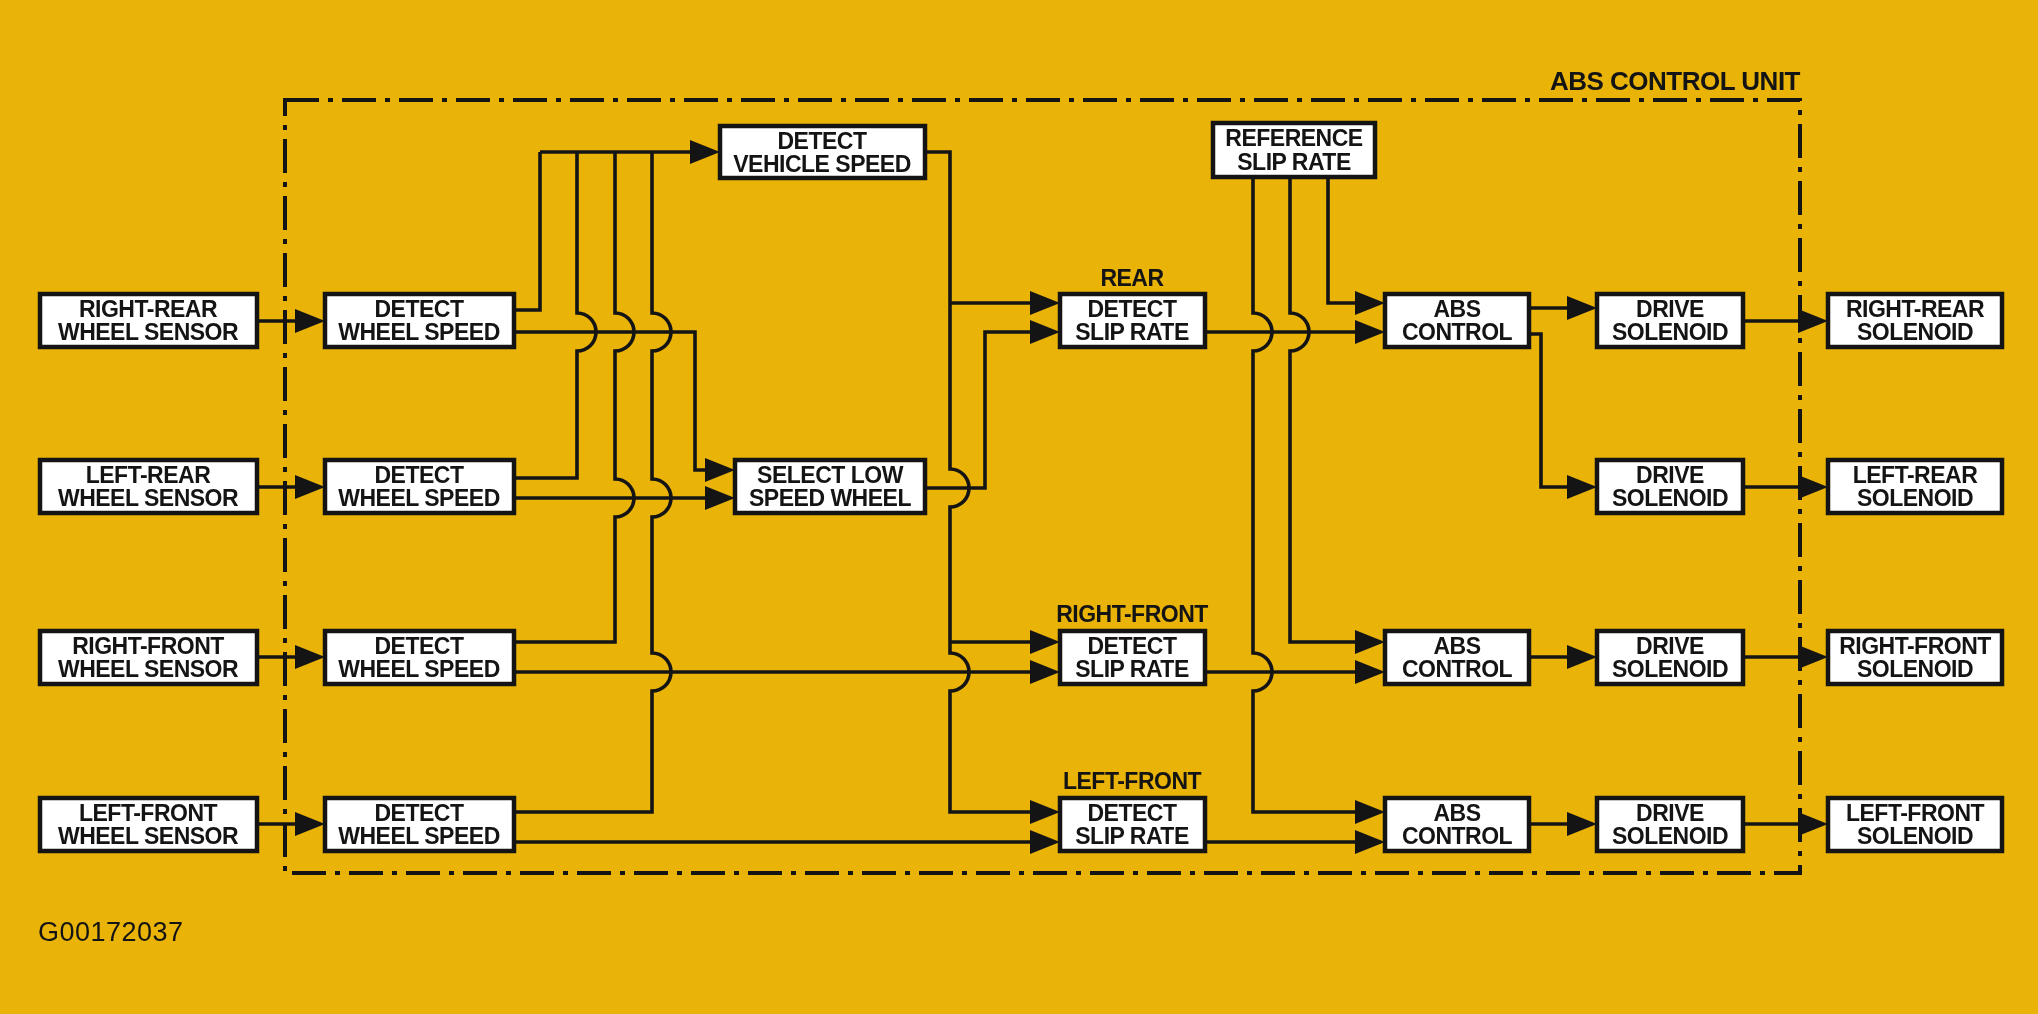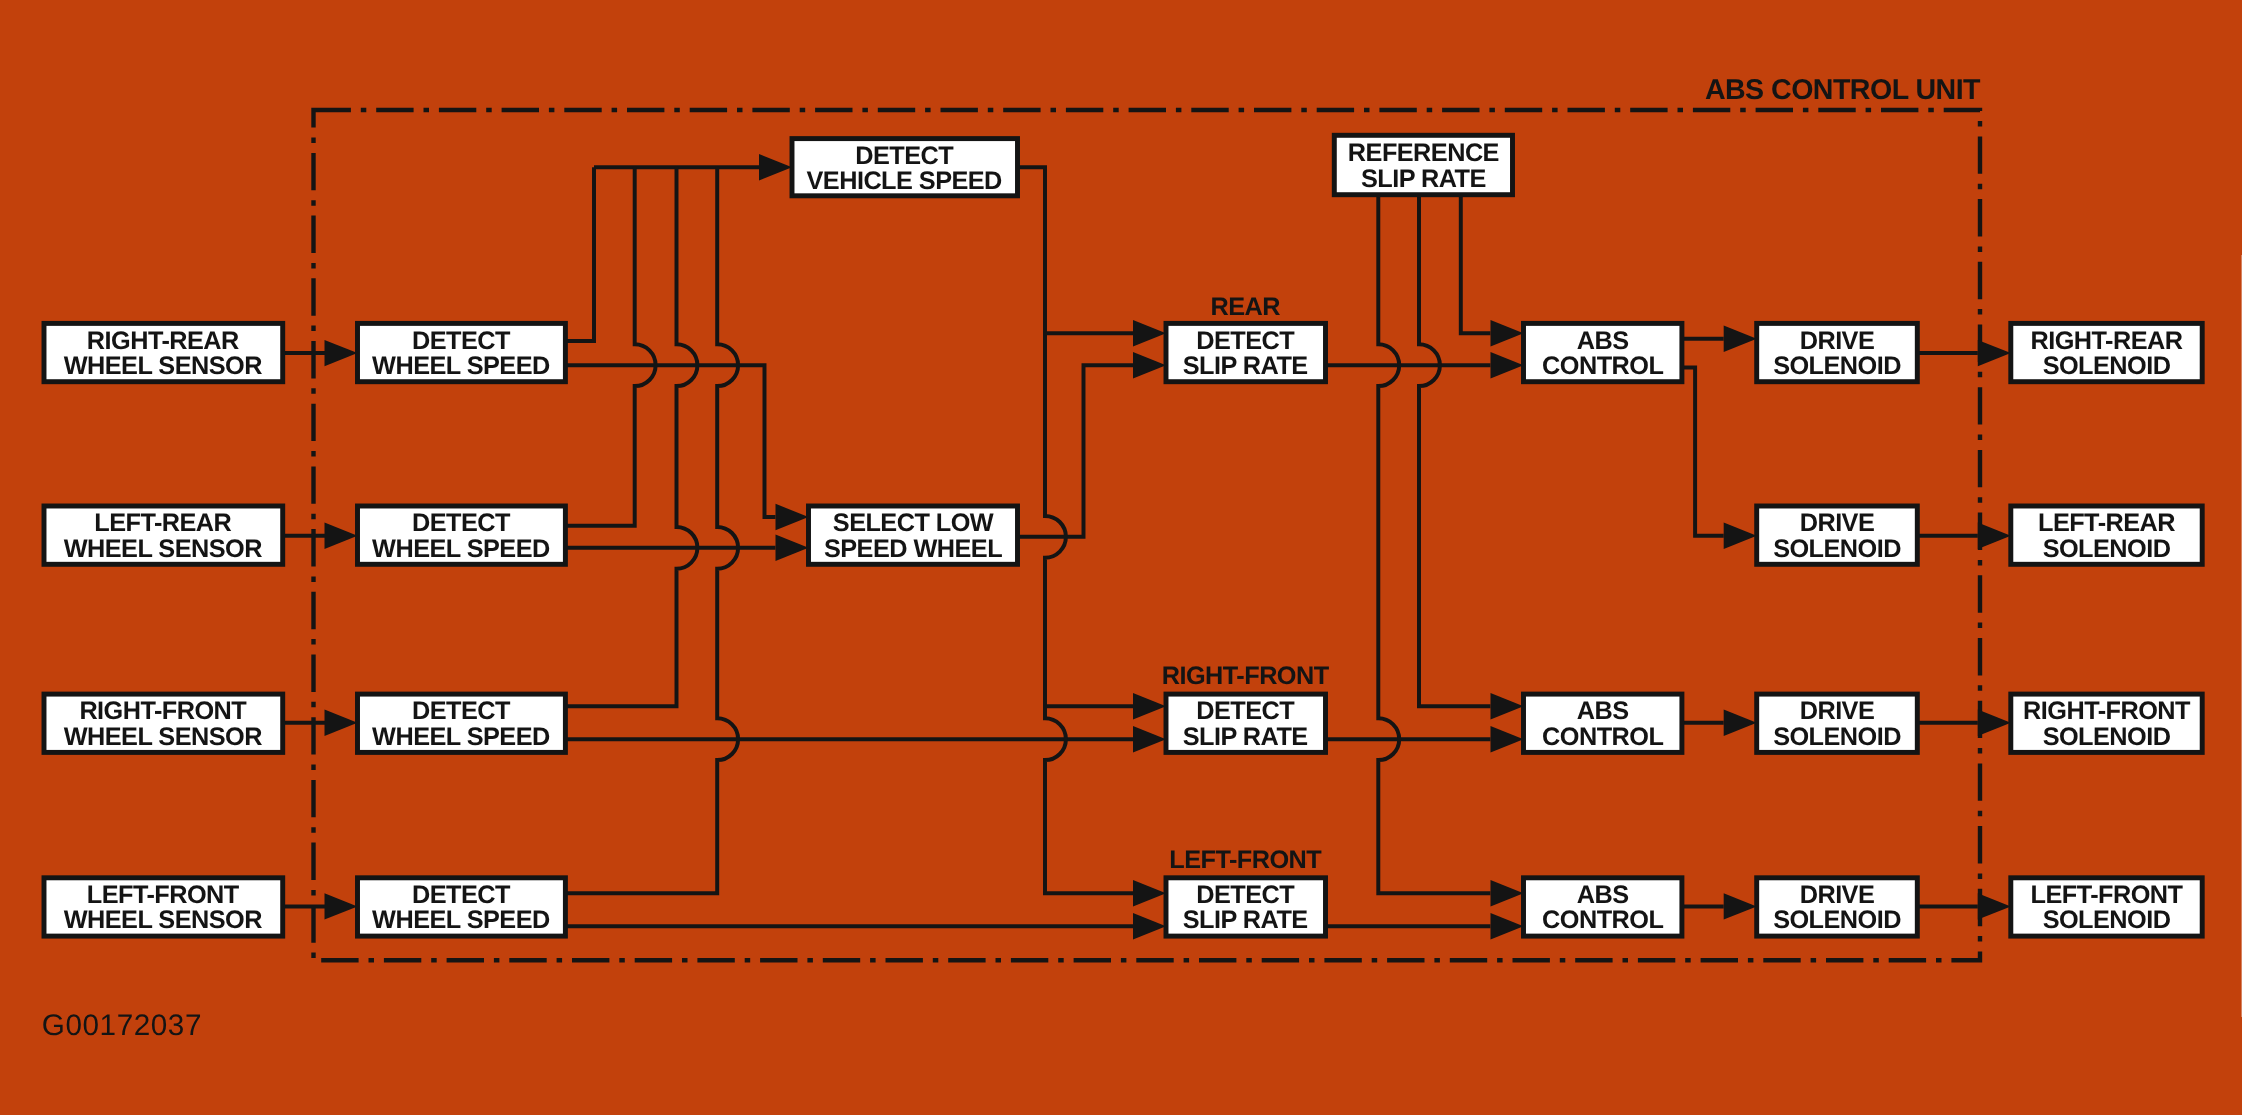--- a/index.html
+++ b/index.html
@@ -4,21 +4,21 @@
 <style>
   html, body {
     margin: 0;
     padding: 0;
     background: #ffffff;
   }
   .stage {
     position: relative;
     width: 2038px;
     height: 1014px;
-    background: #c2410c;
+    background: #eab308;
     font-family: "Liberation Sans", sans-serif;
   }
   svg { display: block; }
   .box {
     fill: #ffffff;
     stroke: #141414;
     stroke-width: 4.5;
   }
   .wire {
     fill: none;

